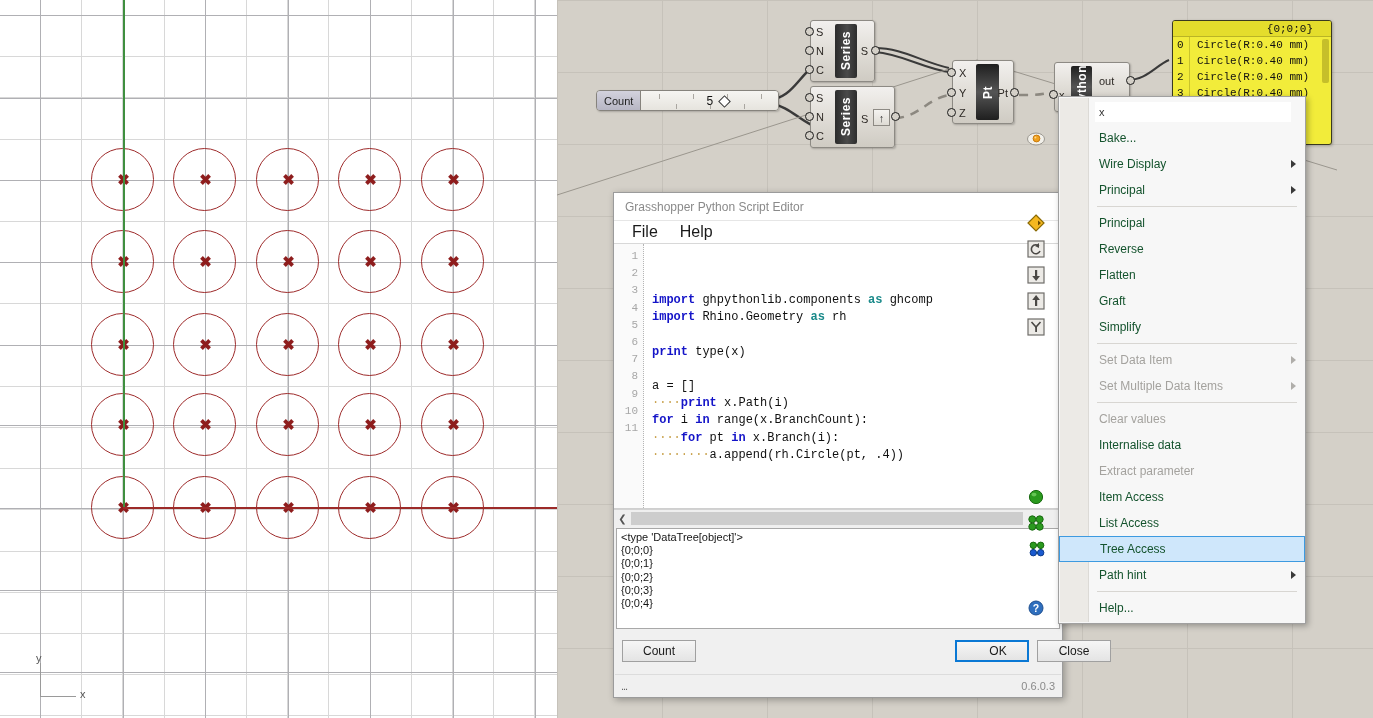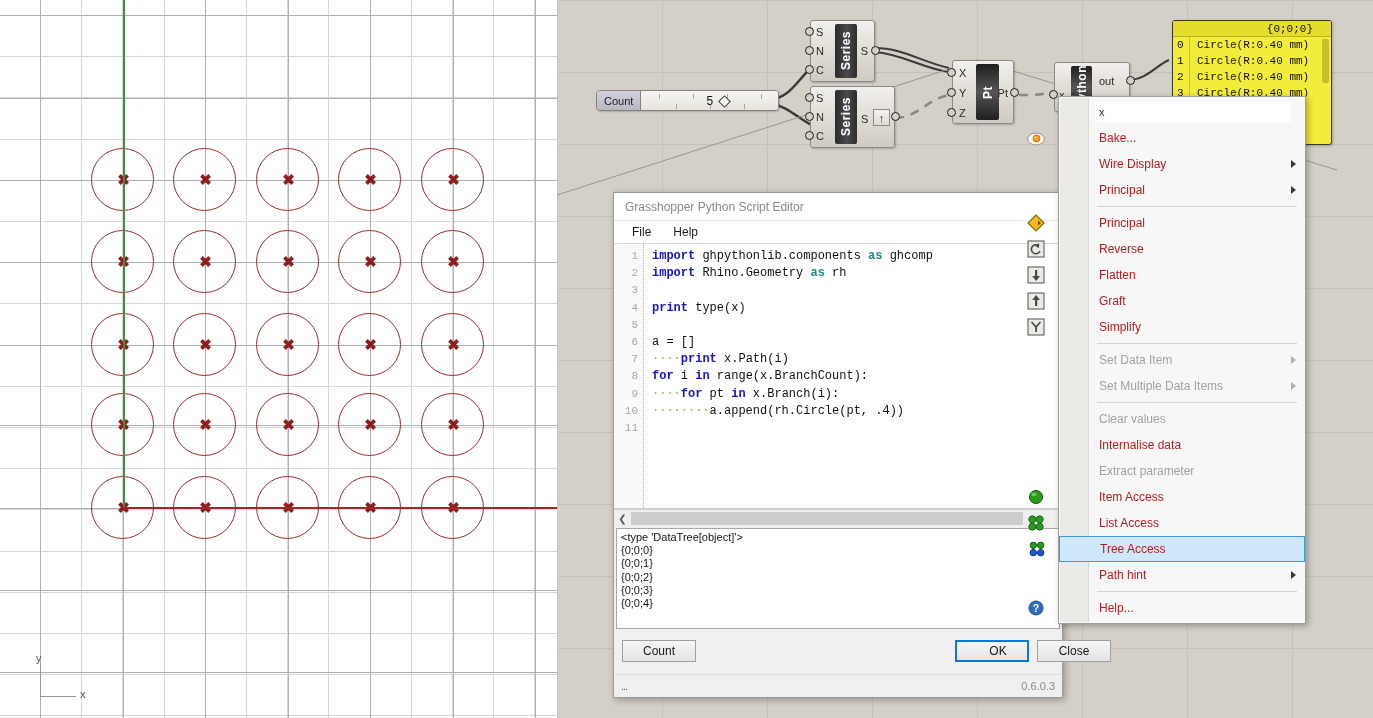--- a/index.html
+++ b/index.html
@@ -136,34 +136,34 @@
   }
   #se-titlebar {
     height: 28px; background: #ffffff; border-bottom: 1px solid #e6e6e6;
     display: flex; align-items: center; padding-left: 11px;
   }
   #se-title { font-size: 12px; color: #8a8a8a; font-family: "Liberation Sans", sans-serif; }
   #se-menubar {
     height: 23px; background: #ffffff; display: flex; align-items: center;
     padding-left: 18px; gap: 22px; border-bottom: 1px solid #d8d8d8;
   }
-  .se-menu-item { font-size: 12px; color: #1a1a1a; cursor: default; }
+  .se-menu-item { font-size: 16px; color: #1a1a1a; cursor: default; }
   #se-codearea {
     position: absolute; left: 0; top: 51px; right: 0; height: 265px;
     background: #ffffff; display: flex; border-bottom: 1px solid #cfcfcf;
   }
   #se-gutter {
     width: 30px; background: #fafafa; border-right: 1px dotted #b5b5b5;
     padding-top: 4px; text-align: right;
   }
   .ln {
     font-family: "Liberation Mono", monospace; font-size: 11px; color: #a7a7a7;
     line-height: 17.2px; padding-right: 5px;
   }
-  #se-code { flex: 1; padding: 4px 0 0 8px; overflow: hidden; }
+  #se-code { flex: 1; padding: 4px 0 0 8px; overflow: hidden; margin-top: 44px; }
   .cl {
     font-family: "Liberation Mono", monospace; font-size: 12px; line-height: 17.2px;
     white-space: pre; color: #101010;
   }
   .kw { color: #1414c8; font-weight: bold; }
   .as { color: #1a8a8a; font-weight: bold; }
   .ind { color: #c9a24d; }
   #se-hscroll {
     position: absolute; left: 0; right: 0; top: 316px; height: 17px;
     background: #efefef; border-top: 1px solid #d2d2d2; display: flex; align-items: center;
@@ -204,21 +204,21 @@
     background: #f7f7f7; border: 1px solid #a0a0a0;
     box-shadow: 2px 2px 6px rgba(0,0,0,0.3);
     padding: 2px 0;
   }
   #cm-icon-strip {
     position: absolute; left: 1px; top: 1px; bottom: 1px; width: 29px;
     background: #eceae6; border-right: 1px solid #dcdad6;
   }
   .cm-item {
     position: relative; height: 26px; display: flex; align-items: center;
-    padding-left: 40px; font-size: 12px; color: #b91c1c; z-index: 2;
+    padding-left: 40px; font-size: 12px; color: #14532d; z-index: 2;
     font-family: "Liberation Sans", sans-serif;
   }
   .cm-item.disabled { color: #a4a29e; }
   .cm-item.selected { background: #cfe7fb; border: 1px solid #3d9ae0; height: 26px; }
   .cm-item .arrow {
     position: absolute; right: 9px; width: 0; height: 0;
     border-left: 5px solid #3a3a3a; border-top: 4px solid transparent; border-bottom: 4px solid transparent;
   }
   .cm-item.disabled .arrow { border-left-color: #b0aeaa; }
   .cm-sep { height: 1px; background: #d8d6d2; margin: 3px 8px 3px 38px; z-index: 2; position: relative; }

